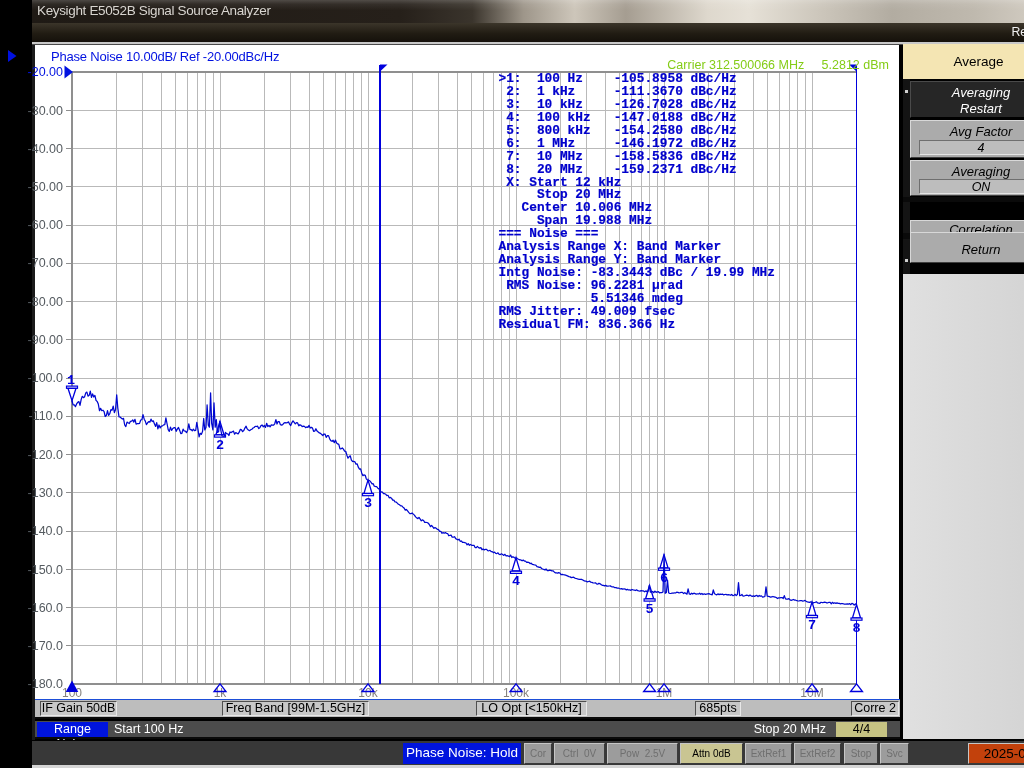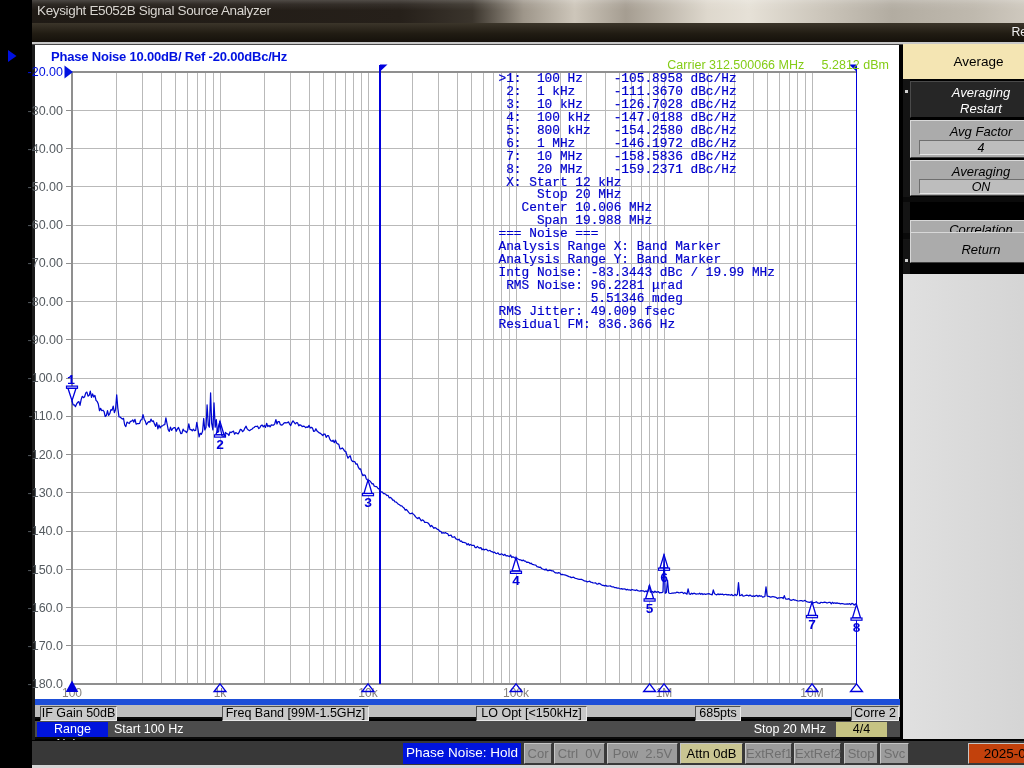--- a/index.html
+++ b/index.html
@@ -7,47 +7,47 @@
 #titlebar { left:0; top:0; width:1024px; height:23px;
   background:linear-gradient(180deg, rgba(255,255,255,.20) 0%, rgba(255,255,255,.07) 18%, rgba(0,0,0,0) 45%),
   linear-gradient(90deg,#1f1a15 0%,#26201a 36%,#3a342c 43%,#9e968a 48%,#cdc6ba 53%,#a59d91 58%,#ded8cd 66%,#e6e1d7 70%,#ccc6bb 77%,#b2aca1 84%,#bfb9ae 92%,#d8d2c8 100%);
   color:#d8d5d0; font-size:13.5px; letter-spacing:-0.35px; line-height:22px; }
 #titlebar span { padding-left:5px; }
 #resizebar { left:0; top:23px; width:1024px; height:19px; background:linear-gradient(180deg,#3b352a,#211c13 55%,#15110b);
   color:#f0f0f0; font-size:12.3px; line-height:19px; text-align:right; }
 #resizebar span { padding-right:7px; }
 #sepline { left:0; top:42px; width:1024px; height:3px; background:#c8c8c8; border-bottom:1px solid #4a4a4a; }
 #plotwhite { left:3px; top:45px; width:864px; height:654px; background:#fff; }
-#plottitle { left:19px; top:49px; color:#0011e0; font-size:13px; letter-spacing:-0.2px;font-weight:bold; }
+#plottitle { left:19px; top:49px; color:#0011e0; font-size:13px; letter-spacing:-0.2px; }
 #carrier { left:557px; top:58px; width:300px; color:#84cc16; font-size:12.5px; text-align:right; }
 #mtable { left:466.5px; top:73px; color:#0000cc; font-family:"Liberation Mono", monospace;
-  font-size:12.8px; line-height:12.93px; white-space:pre; font-weight:normal; -webkit-text-stroke:0.2px #0000cc; }
+  font-size:12.8px; line-height:12.93px; white-space:pre; font-weight:bold; -webkit-text-stroke:0.2px #0000cc; }
 #rightcol { left:1020px; top:23px; width:4px; height:743px; background:#d5d5d5; }
 #panelhead { left:871px; top:44px; width:151px; height:35px; background:#f4e5b3; color:#000;
   font-size:13.5px; text-align:center; line-height:35px; }
 #panelstrip { left:871px; top:79px; width:7px; height:208px; background:#141414; }
 .tick { left:873px; width:3px; height:3px; background:#cfcfcf; }
 .btn { left:878px; width:142px; background:#ababab; color:#000; font-size:13px; text-align:center;
   border-top:1px solid #d8d8d8; border-left:1px solid #d8d8d8; border-right:1px solid #3e3e3e; border-bottom:1px solid #3e3e3e;font-style:italic; }
 .btn .lab { display:block; margin-top:3px; }
 .val { position:absolute; left:8px; right:8px; top:19px; height:15px; background:#bdbdbd;
   border-top:1px solid #6f6f6f; border-left:1px solid #6f6f6f; border-right:1px solid #e4e4e4; border-bottom:1px solid #e4e4e4;
   font-size:12.5px; line-height:14px; }
 .sep { left:871px; width:149px; background:#0a0a0a; }
 #panelbg { left:871px; top:274px; width:149px; height:465px; background:linear-gradient(90deg,#e0e0e0,#d2d2d2); }
-#row1 { left:3px; top:699px; width:865px; height:20px; background:#bdbdbd; border-top:6px solid #1d4ed8; border-bottom:2px solid #0a0a0a; }
+#row1 { left:3px; top:699px; width:865px; height:20px; background:#bdbdbd; border-top:1px solid #1d4ed8; border-bottom:2px solid #0a0a0a; }
 .cell { position:absolute; top:1px; height:15px; background:#c8c8c8; border:1px solid #4f4f4f;
   border-right-color:#e8e8e8; border-bottom-color:#e8e8e8; color:#000; font-size:12.5px; line-height:13px; text-align:center; }
 #row2 { left:3px; top:721px; width:865px; height:18px; background:#4c4c4c; border-bottom:2px solid #0a0a0a; color:#fff; font-size:12.5px; }
 #pnbox { position:absolute; left:2px; top:1px; width:71px; height:15px; background:#0014dd; color:#fff; text-align:center; line-height:15px; }
 #row2 .start { position:absolute; left:79px; top:1px; line-height:15px; }
 #row2 .stop { position:absolute; right:74px; top:1px; line-height:15px; }
 #ffbox { position:absolute; left:801px; top:1px; width:51px; height:15px; background:#c6c383; color:#000; text-align:center; line-height:15px; }
 #row3 { left:0; top:740px; width:1024px; height:25px; background:#383838; border-top:1px solid #000; }
-.sbox { position:absolute; top:2px; height:21px; background:#9c9c9c; color:#6f6f6f; font-size:13px; line-height:19px; text-align:center;
+.sbox { position:absolute; top:2px; height:21px; background:#9c9c9c; color:#6f6f6f; font-size:10px; line-height:19px; text-align:center;
   border-top:1px solid #c6c6c6; border-left:1px solid #c6c6c6; border-right:1px solid #3a3a3a; border-bottom:1px solid #3a3a3a; }
 #bluebox { position:absolute; left:371px; top:2px; width:118px; height:21px; background:#0014dd; color:#fff;
   font-size:13.5px; line-height:20px; text-align:center; }
 #botedge { left:0; top:765px; width:1024px; height:3px; background:#d5d5d5; }
 #leftedge { left:0; top:23px; width:3px; height:743px; background:#1a1a1a; }
 </style></head><body>
 <div class="abs" id="leftedge"></div>
 <div class="abs" id="plotwhite"></div>
 <div class="abs" id="titlebar"><span>Keysight E5052B Signal Source Analyzer</span></div>
 <div class="abs" id="resizebar"><span>Resize</span></div>

